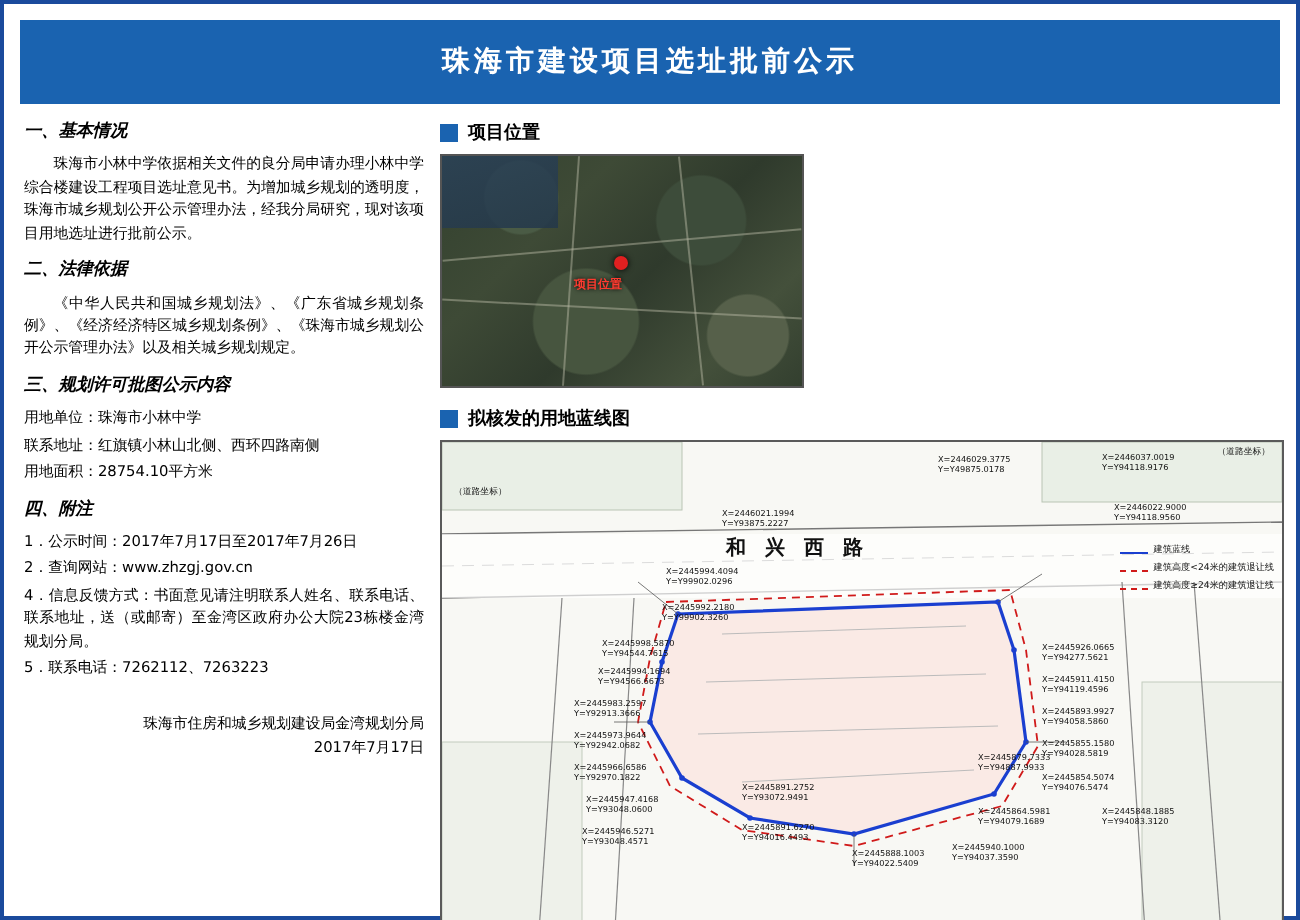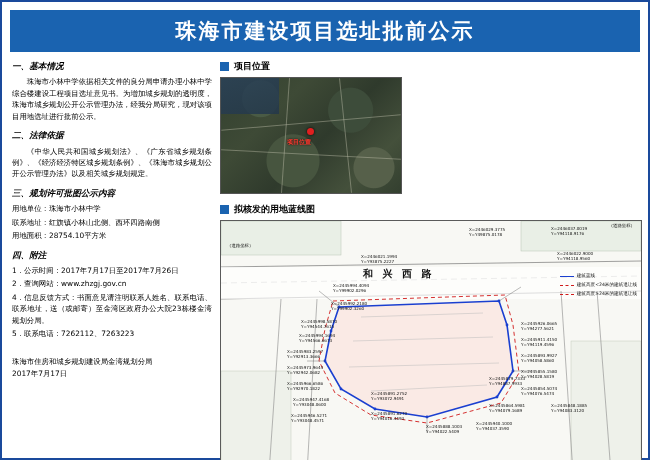--- a/index.html
+++ b/index.html
@@ -17,42 +17,42 @@
     background:#fff;
   }
   
   .titlebar{
     position:absolute;left:8px;top:8px;width:630px;height:42px;
     background:#1a63b0;
     display:flex;align-items:center;justify-content:center;
   }
   .titlebar .title{
     color:#ffffff;
-    font-size:21px;
+    font-size:14px;
     font-weight:bold;
     letter-spacing:2px;
     font-family:"DejaVu Sans","Liberation Sans",sans-serif;
   }
   
   .left-col{
     position:absolute;left:10px;top:58px;width:200px;height:392px;
     font-size:7.4px;line-height:1.55;color:#000;
   }
   .sec-head{
     font-weight:bold;font-size:8.6px;margin:0 0 3px 0;color:#000;font-style:italic;
   }
   .para{
     margin:0 0 6px 0;text-align:justify;text-justify:inter-ideograph;
   }
   .indent{text-indent:2em;}
   .kv{margin:0;}
   .list-item{margin:0 0 2px 0;text-indent:0;}
   .sec{margin-bottom:7px;}
   .footer-block{
-    margin-top:16px;text-align:left;font-size:7.4px;line-height:1.7;
+    margin-top:16px;text-align:right;font-size:7.4px;line-height:1.7;
   }
   
   .right-col{
     position:absolute;left:218px;top:58px;width:422px;height:392px;
   }
   .panel-label{
     display:flex;align-items:center;gap:5px;
     font-size:9px;font-weight:bold;color:#000;margin-bottom:4px;
   }
   .blue-square{

